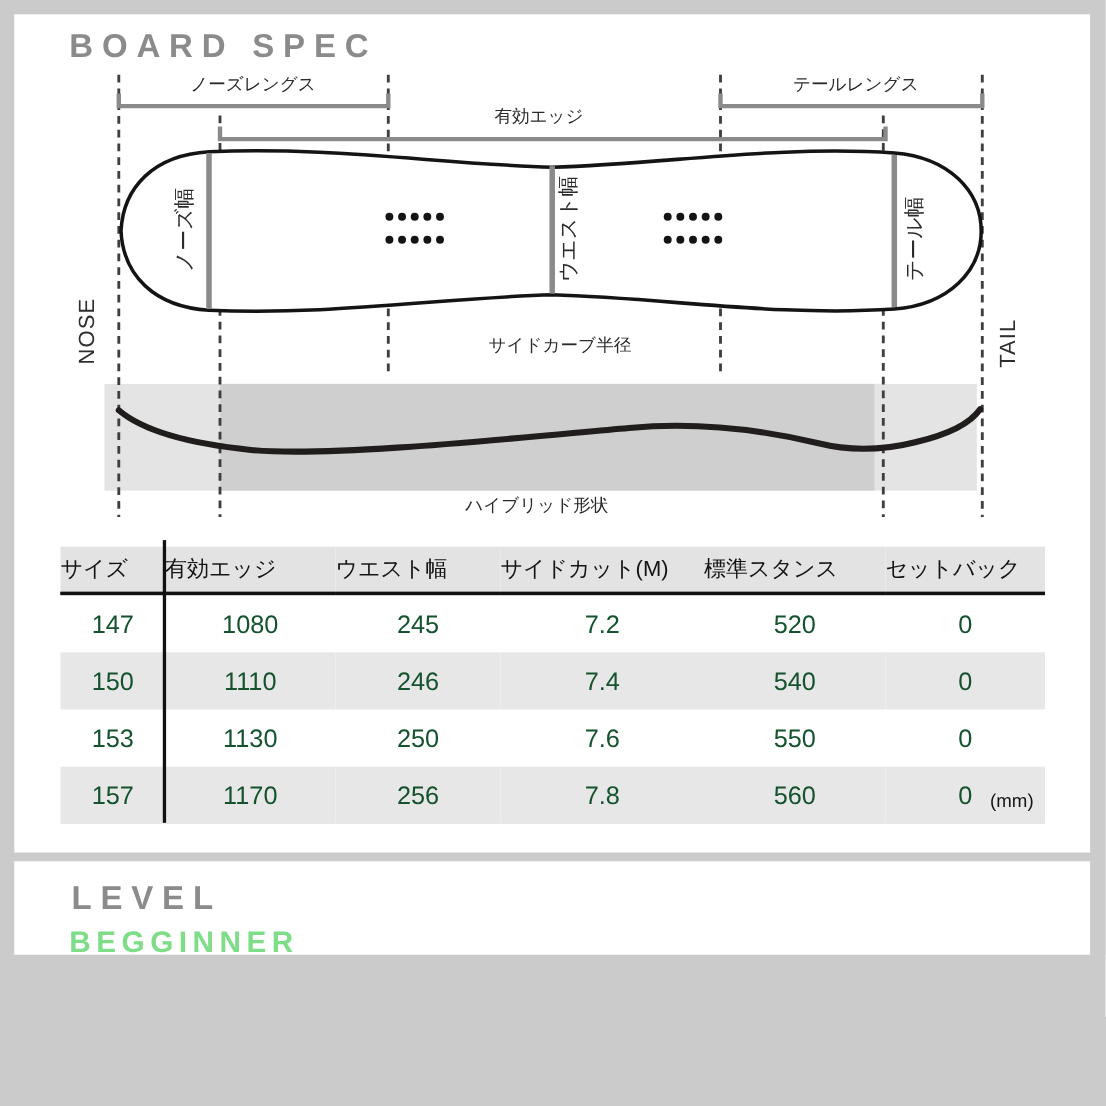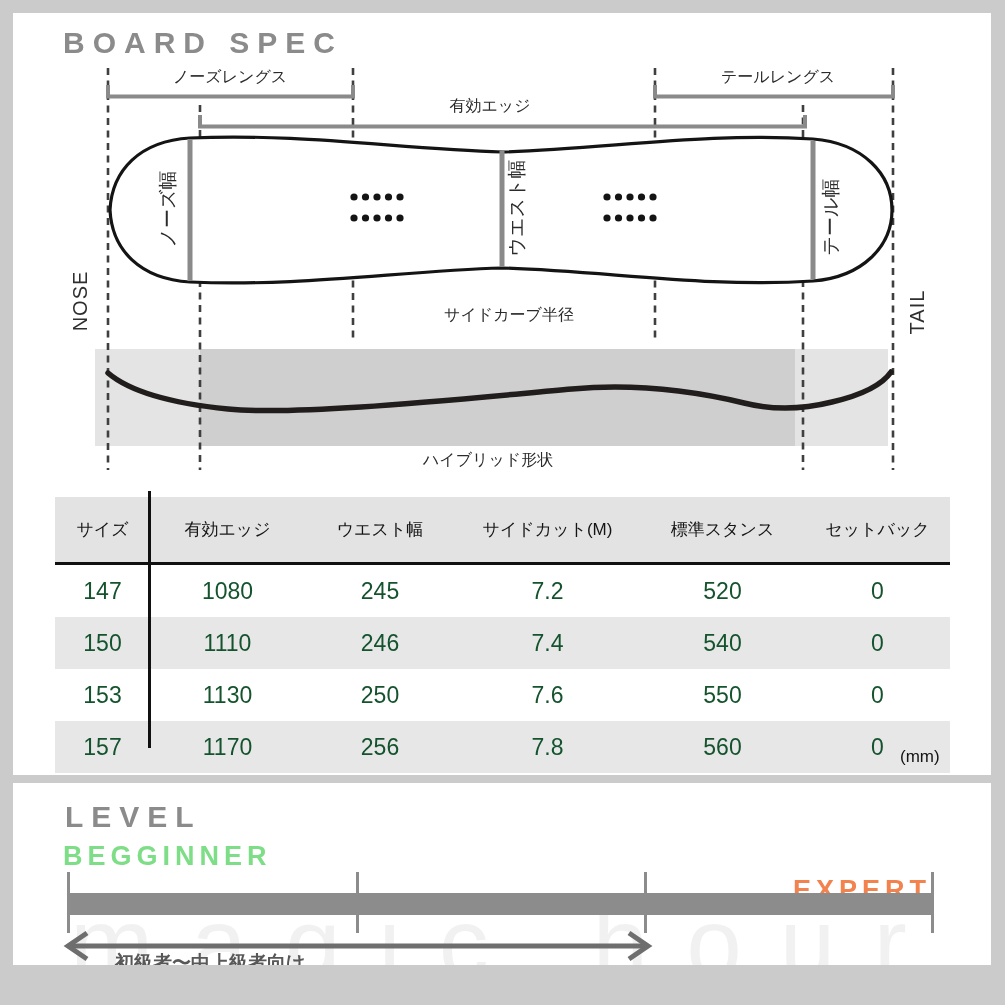--- a/index.html
+++ b/index.html
@@ -1,41 +1,41 @@
 <!DOCTYPE html>
 <html><head>
 <meta charset="utf-8">
 <style>
   html,body{margin:0;padding:0;}
   body{background:#cbcbcb;font-family:"Liberation Sans",sans-serif;}
-  #page{position:relative;width:1005px;height:965px;background:#cbcbcb;overflow:hidden;}
+  #page{position:relative;width:1005px;height:868px;background:#cbcbcb;overflow:hidden;}
   .panel{position:absolute;background:#ffffff;}
   #panel-spec{left:13px;top:13px;width:978px;height:762px;}
   #panel-level{left:13px;top:783px;width:978px;height:201px;}
   .abs{position:absolute;}
   .ctr{transform:translate(-50%,-50%);white-space:nowrap;}
   .rot{transform:translate(-50%,-50%) rotate(-90deg);white-space:nowrap;}
   .section-title{font-size:30px;font-weight:bold;letter-spacing:8px;color:#8b8b8b;}
   .dim-label{font-size:16px;color:#2b2b2b;font-weight:500;}
   .width-label{font-size:19px;color:#2b2b2b;font-weight:500;}
   .side-label{font-size:20px;color:#2e2e2e;letter-spacing:1px;font-weight:500;}
   svg .dash{stroke:#3f3f3f;stroke-width:2.6;stroke-dasharray:7 5.5;fill:none;}
   svg .bracket{stroke:#8a8a8a;stroke-width:4;fill:none;}
   svg .board{fill:#ffffff;stroke:#141414;stroke-width:3.2;}
   svg .wmark{stroke:#8a8a8a;stroke-width:5;}
   svg .profile{fill:none;stroke:#221d1d;stroke-width:5.5;stroke-linecap:round;}
   
   #spec-table{position:absolute;left:55px;top:497px;}
   #spec-table table{border-collapse:collapse;table-layout:fixed;width:895px;}
-  #spec-table th{height:41px;background:#e3e3e3;font-size:17px;font-weight:500;color:#141414;text-align:center;padding:12px;}
+  #spec-table th{height:41px;background:#e3e3e3;font-size:20px;font-weight:500;color:#141414;text-align:left;padding:0;}
   #spec-table thead tr{border-bottom:3px solid #111111;}
   #spec-table td{height:52px;font-size:23px;color:#14532d;text-align:center;padding:0;}
   #spec-table tbody tr:nth-child(even){background:#e7e7e7;}
   #col-divider{position:absolute;left:148px;top:491px;width:3px;height:257px;background:#111111;}
-  #unit-note{left:900px;top:719px;font-size:17px;color:#141414;margin-top:28px;}
+  #unit-note{left:900px;top:719px;font-size:17px;color:#141414;}
   
   #level-title{left:65px;top:800px;}
   #beginner-label{left:63px;top:841px;font-size:27px;font-weight:bold;letter-spacing:5px;}
   #expert-label{right:74px;top:841px;font-size:27px;font-weight:bold;letter-spacing:5px;position:absolute;}
   #level-bar{left:68px;top:893px;width:866px;height:22px;background:#8c8c8c;z-index:2;}
   .tick{position:absolute;top:872px;width:3px;height:61px;background:#8c8c8c;z-index:2;}
   #range-label{left:115px;top:950px;width:470px;font-size:19px;font-weight:bold;color:#585858;z-index:2;}
   #watermark{left:70px;top:886px;font-size:100px;letter-spacing:38px;color:rgba(0,0,0,0.055);white-space:nowrap;z-index:1;}
 </style>
 </head>

